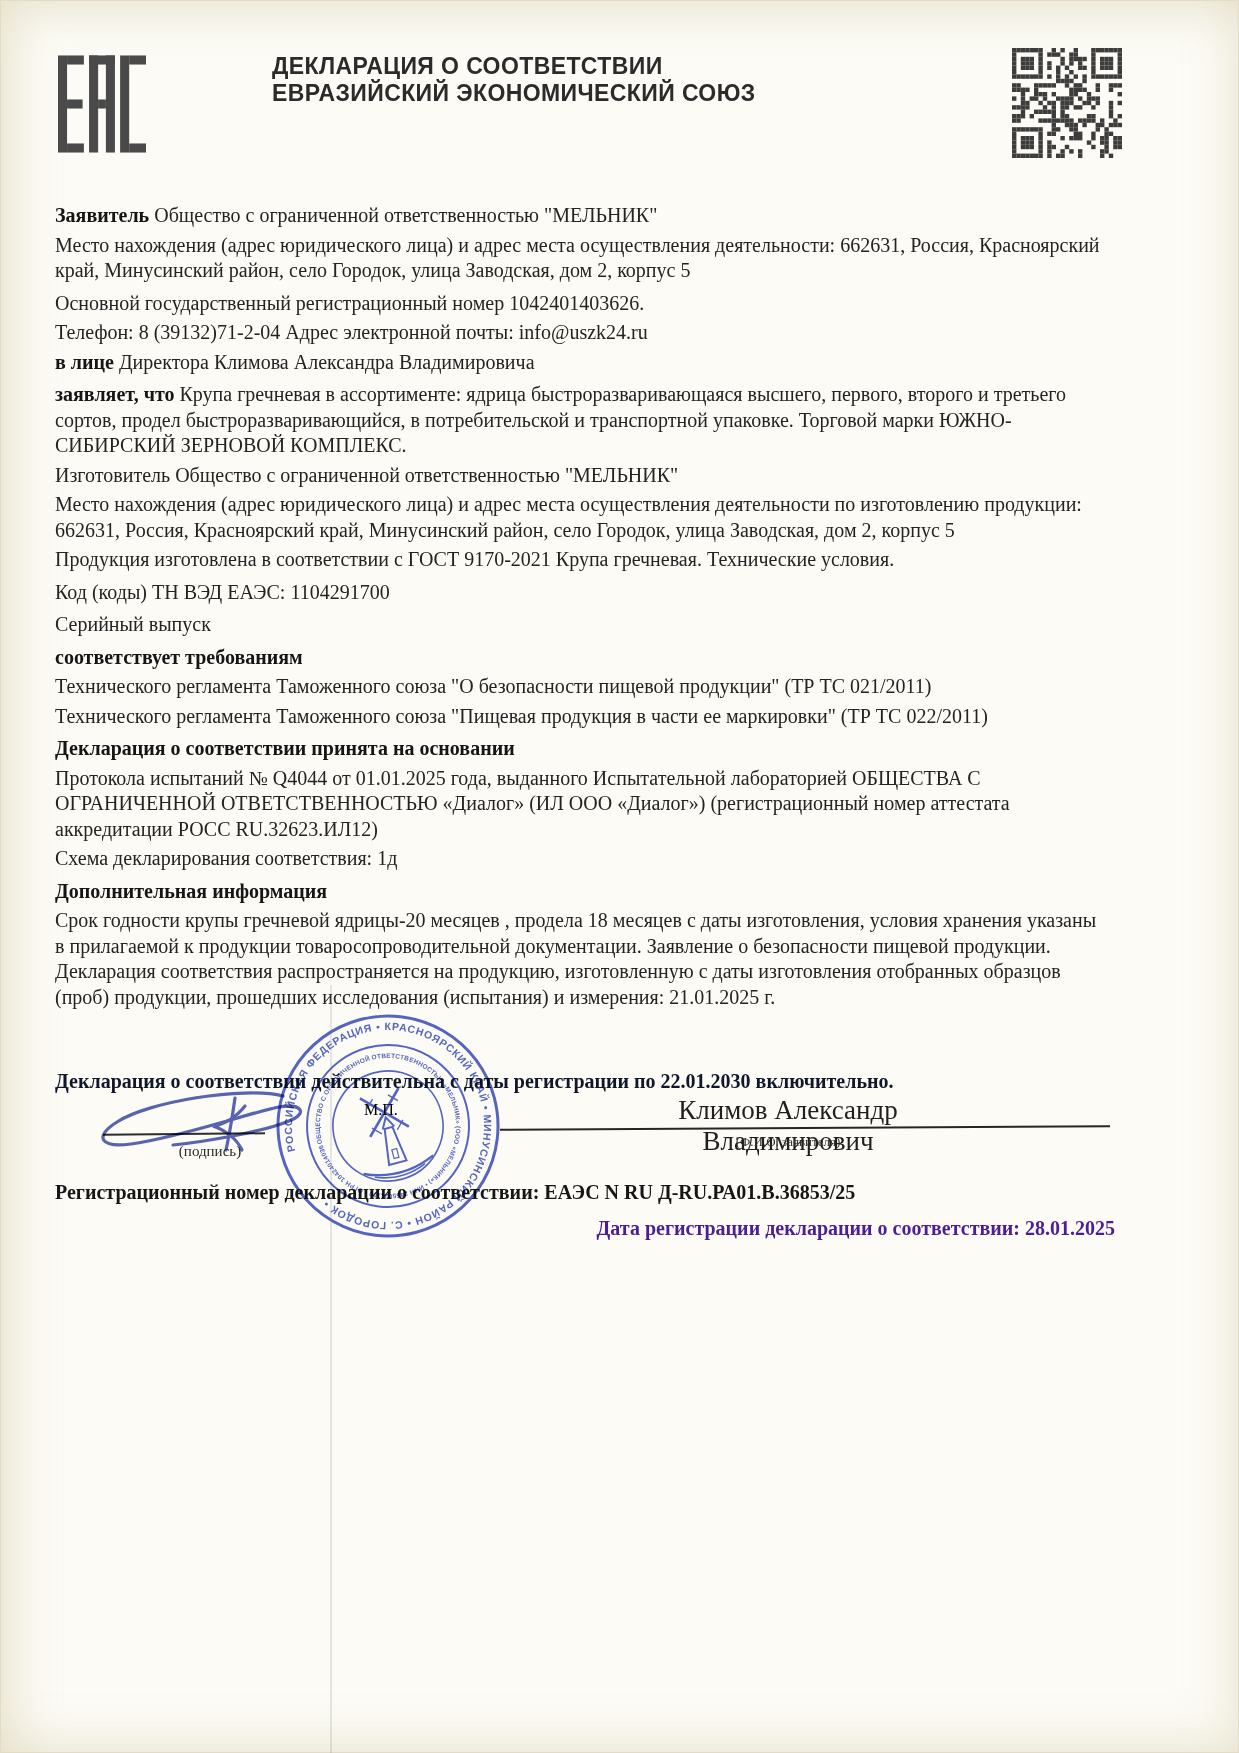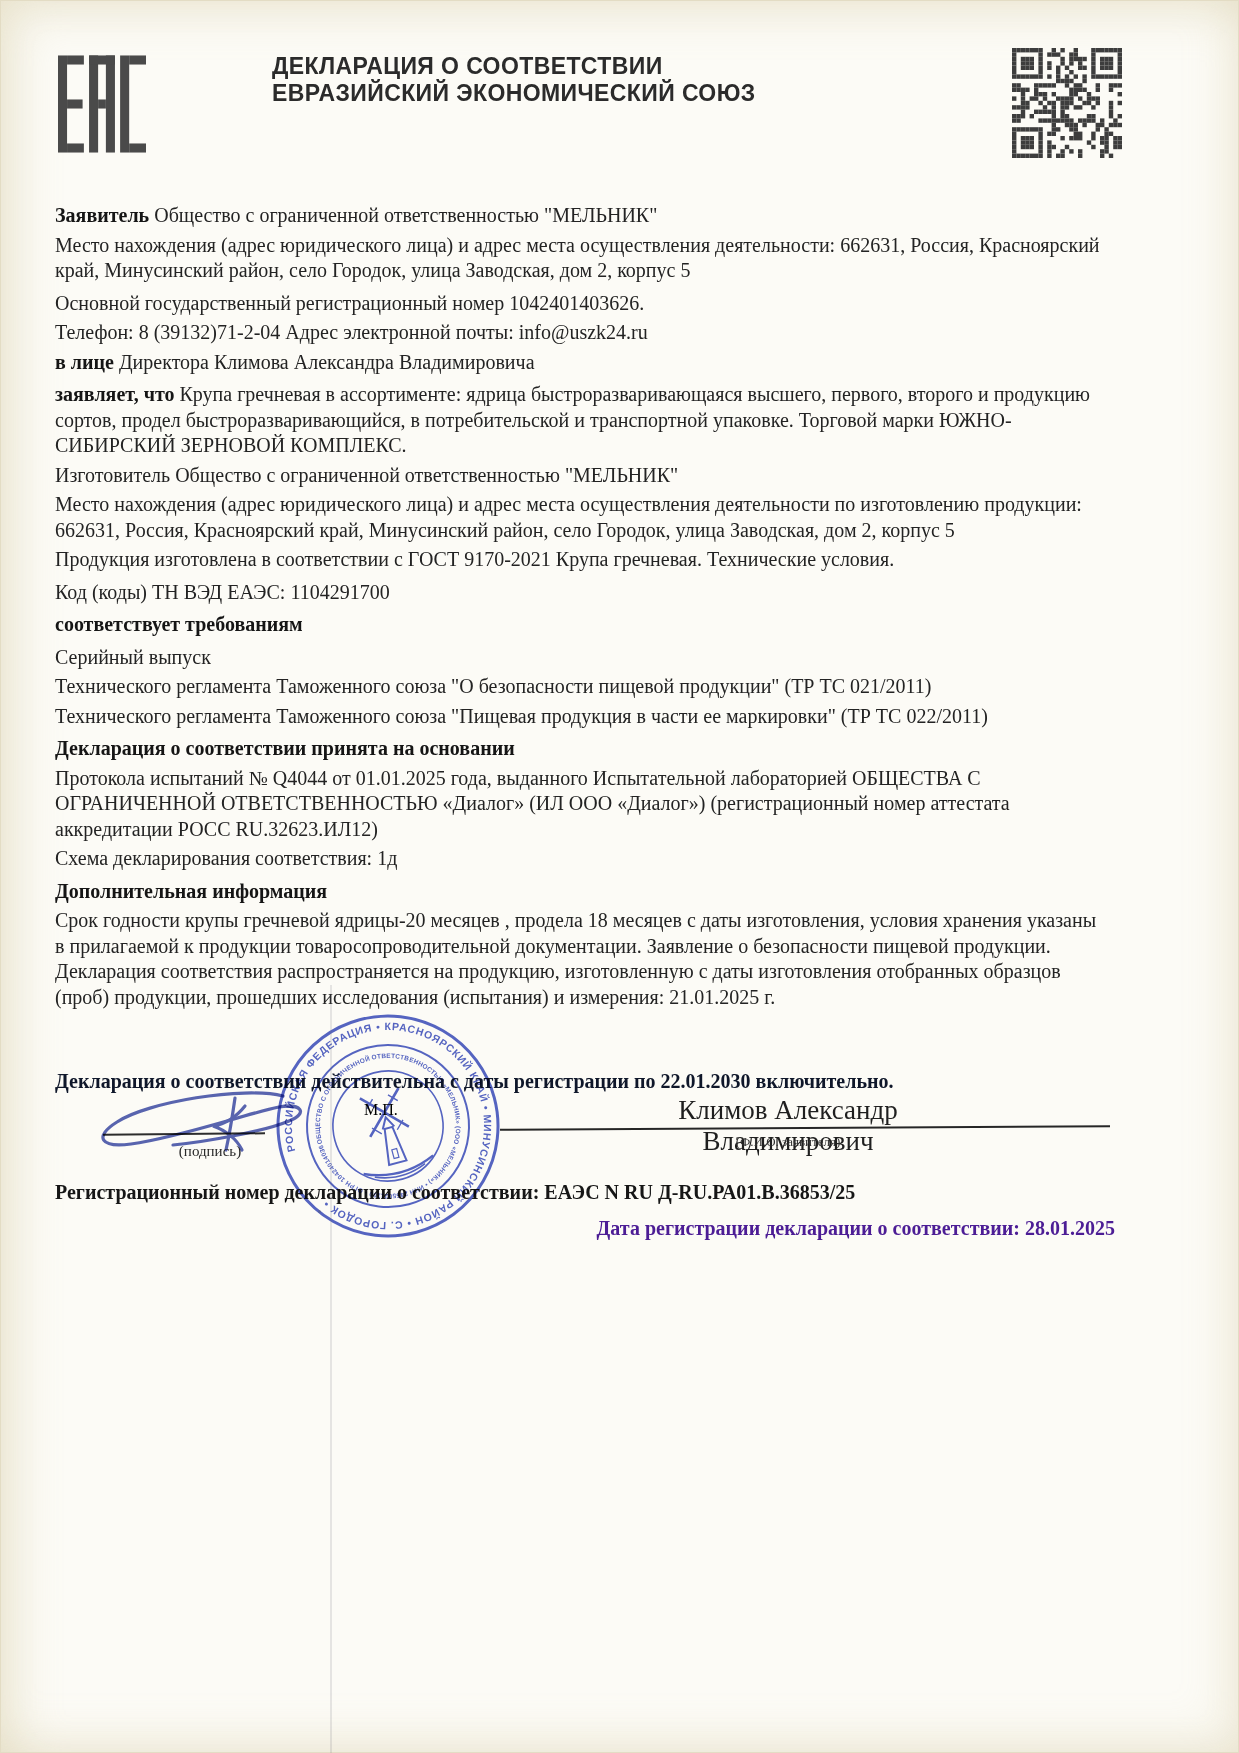--- a/index.html
+++ b/index.html
@@ -368,27 +368,27 @@
       <rect x="20" y="24" width="1" height="1" fill="#3d3d3d"></rect>
       <rect x="22" y="24" width="1" height="1" fill="#3d3d3d"></rect>
     </svg>
 
   <div class="doc">
     <p><b>Заявитель</b><span> Общество с ограниченной ответственностью "МЕЛЬНИК"</span></p>
     <p>Место нахождения (адрес юридического лица) и адрес места осуществления деятельности: 662631, Россия, Красноярский край, Минусинский район, село Городок, улица Заводская, дом 2, корпус 5</p>
     <p class="gap">Основной государственный регистрационный номер 1042401403626.</p>
     <p>Телефон: 8 (39132)71-2-04 Адрес электронной почты: info@uszk24.ru</p>
     <p><b>в лице</b><span> Директора Климова Александра Владимировича</span></p>
-    <p class="gap"><b>заявляет, что</b><span> Крупа гречневая в ассортименте: ядрица быстроразваривающаяся высшего, первого, второго и продукцию сортов, продел быстроразваривающийся, в потребительской и транспортной упаковке. Торговой марки ЮЖНО-СИБИРСКИЙ ЗЕРНОВОЙ КОМПЛЕКС.</span></p>
+    <p class="gap"><b>заявляет, что</b><span> Крупа гречневая в ассортименте: ядрица быстроразваривающаяся высшего, первого, второго и третьего сортов, продел быстроразваривающийся, в потребительской и транспортной упаковке. Торговой марки ЮЖНО-СИБИРСКИЙ ЗЕРНОВОЙ КОМПЛЕКС.</span></p>
     <p>Изготовитель Общество с ограниченной ответственностью "МЕЛЬНИК"</p>
     <p>Место нахождения (адрес юридического лица) и адрес места осуществления деятельности по изготовлению продукции: 662631, Россия, Красноярский край, Минусинский район, село Городок, улица Заводская, дом 2, корпус 5</p>
     <p>Продукция изготовлена в соответствии с ГОСТ 9170-2021 Крупа гречневая. Технические условия.</p>
     <p class="gap">Код (коды) ТН ВЭД ЕАЭС: 1104291700</p>
+    <p class="gap">Серийный выпуск</p>
     <p class="gap"><b>соответствует требованиям</b></p>
-    <p class="gap">Серийный выпуск</p>
     <p>Технического регламента Таможенного союза "О безопасности пищевой продукции" (ТР ТС 021/2011)</p>
     <p>Технического регламента Таможенного союза "Пищевая продукция в части ее маркировки" (ТР ТС 022/2011)</p>
     <p class="gap"><b>Декларация о соответствии принята на основании</b></p>
     <p>Протокола испытаний № Q4044 от 01.01.2025 года, выданного Испытательной лабораторией ОБЩЕСТВА С ОГРАНИЧЕННОЙ ОТВЕТСТВЕННОСТЬЮ «Диалог» (ИЛ ООО «Диалог») (регистрационный номер аттестата аккредитации РОСС RU.32623.ИЛ12)</p>
     <p>Схема декларирования соответствия: 1д</p>
     <p class="gap"><b>Дополнительная информация</b></p>
     <p>Срок годности крупы гречневой ядрицы-20 месяцев , продела 18 месяцев с даты изготовления, условия хранения указаны в прилагаемой к продукции товаросопроводительной документации. Заявление о безопасности пищевой продукции. Декларация соответствия распространяется на продукцию, изготовленную с даты изготовления отобранных образцов (проб) продукции, прошедших исследования (испытания) и измерения: 21.01.2025 г.</p>
   </div>
 
   <div class="validity">Декларация о соответствии действительна с даты регистрации по 22.01.2030 включительно.</div>

